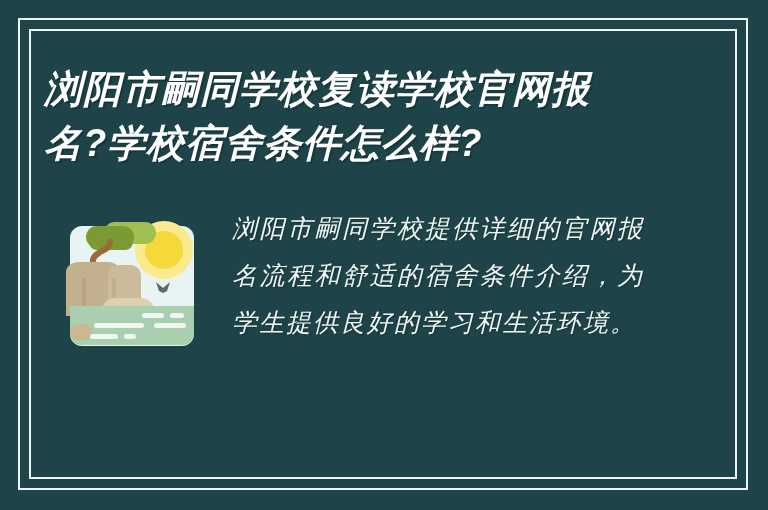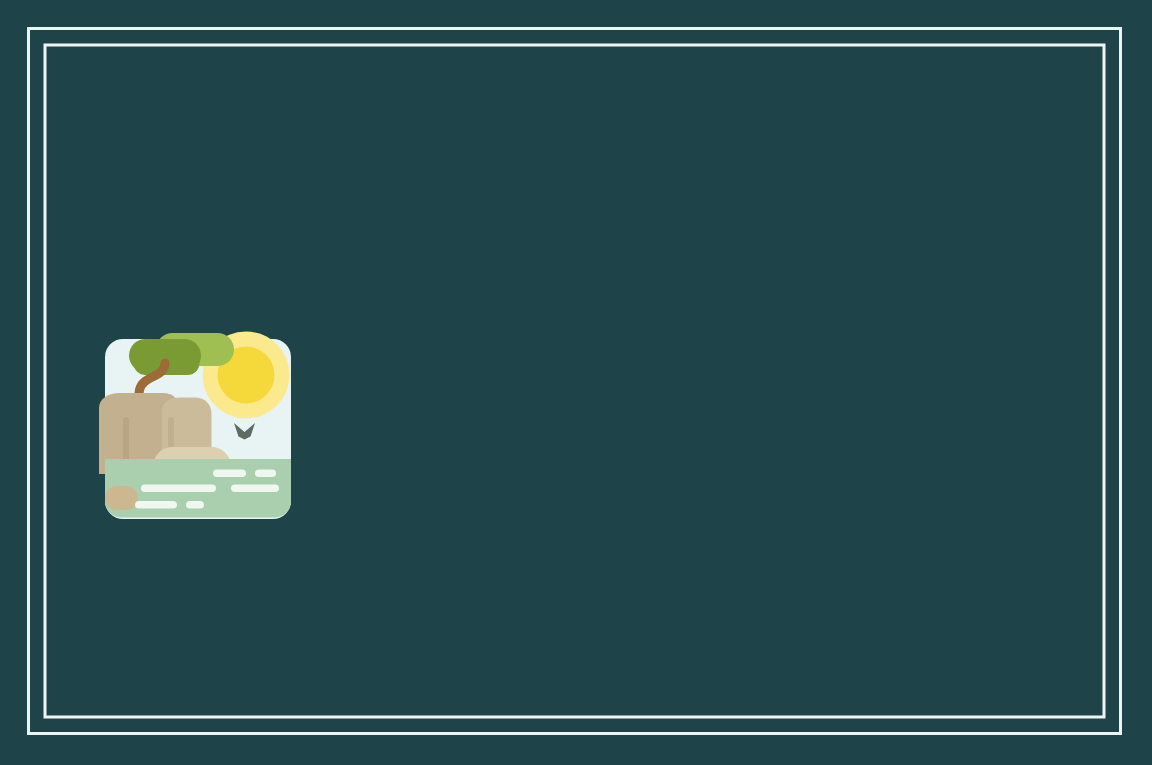--- a/index.html
+++ b/index.html
@@ -93,20 +93,21 @@
   }
 </style>
 </head>
 <body>
 
 <div id="poster">
 
   <div class="frame frame-outer"></div>
   <div class="frame frame-inner"></div>
 
+  <div class="title">浏阳市嗣同学校复读学校官网报名?学校宿舍条件怎么样?</div>
 
   <div class="illustration">
     <svg class="illu-svg" viewBox="0 0 144 144" xmlns="http://www.w3.org/2000/svg">
 
       <rect x="6" y="14" width="124" height="120" rx="12" ry="12" fill="#e8f4f3"></rect>
 
       <circle cx="100" cy="38" r="29" fill="#fbea8d"></circle>
       <circle cx="100" cy="38" r="19" fill="#f5d93a"></circle>
 
       <rect x="40" y="10" width="52" height="22" rx="11" ry="11" fill="#9fbf52"></rect>
@@ -132,14 +133,15 @@
 
       <rect x="78" y="101" width="22" height="5" rx="2.5" fill="#f0f7f1"></rect>
       <rect x="106" y="101" width="14" height="5" rx="2.5" fill="#f0f7f1"></rect>
       <rect x="30" y="111" width="50" height="5" rx="2.5" fill="#f0f7f1"></rect>
       <rect x="90" y="111" width="32" height="5" rx="2.5" fill="#f0f7f1"></rect>
       <rect x="26" y="122" width="28" height="5" rx="2.5" fill="#f0f7f1"></rect>
       <rect x="60" y="122" width="12" height="5" rx="2.5" fill="#f0f7f1"></rect>
     </svg>
   </div>
 
+  <div class="body-text">浏阳市嗣同学校提供详细的官网报名流程和舒适的宿舍条件介绍，为学生提供良好的学习和生活环境。</div>
 
 </div>
 
 </body></html>

